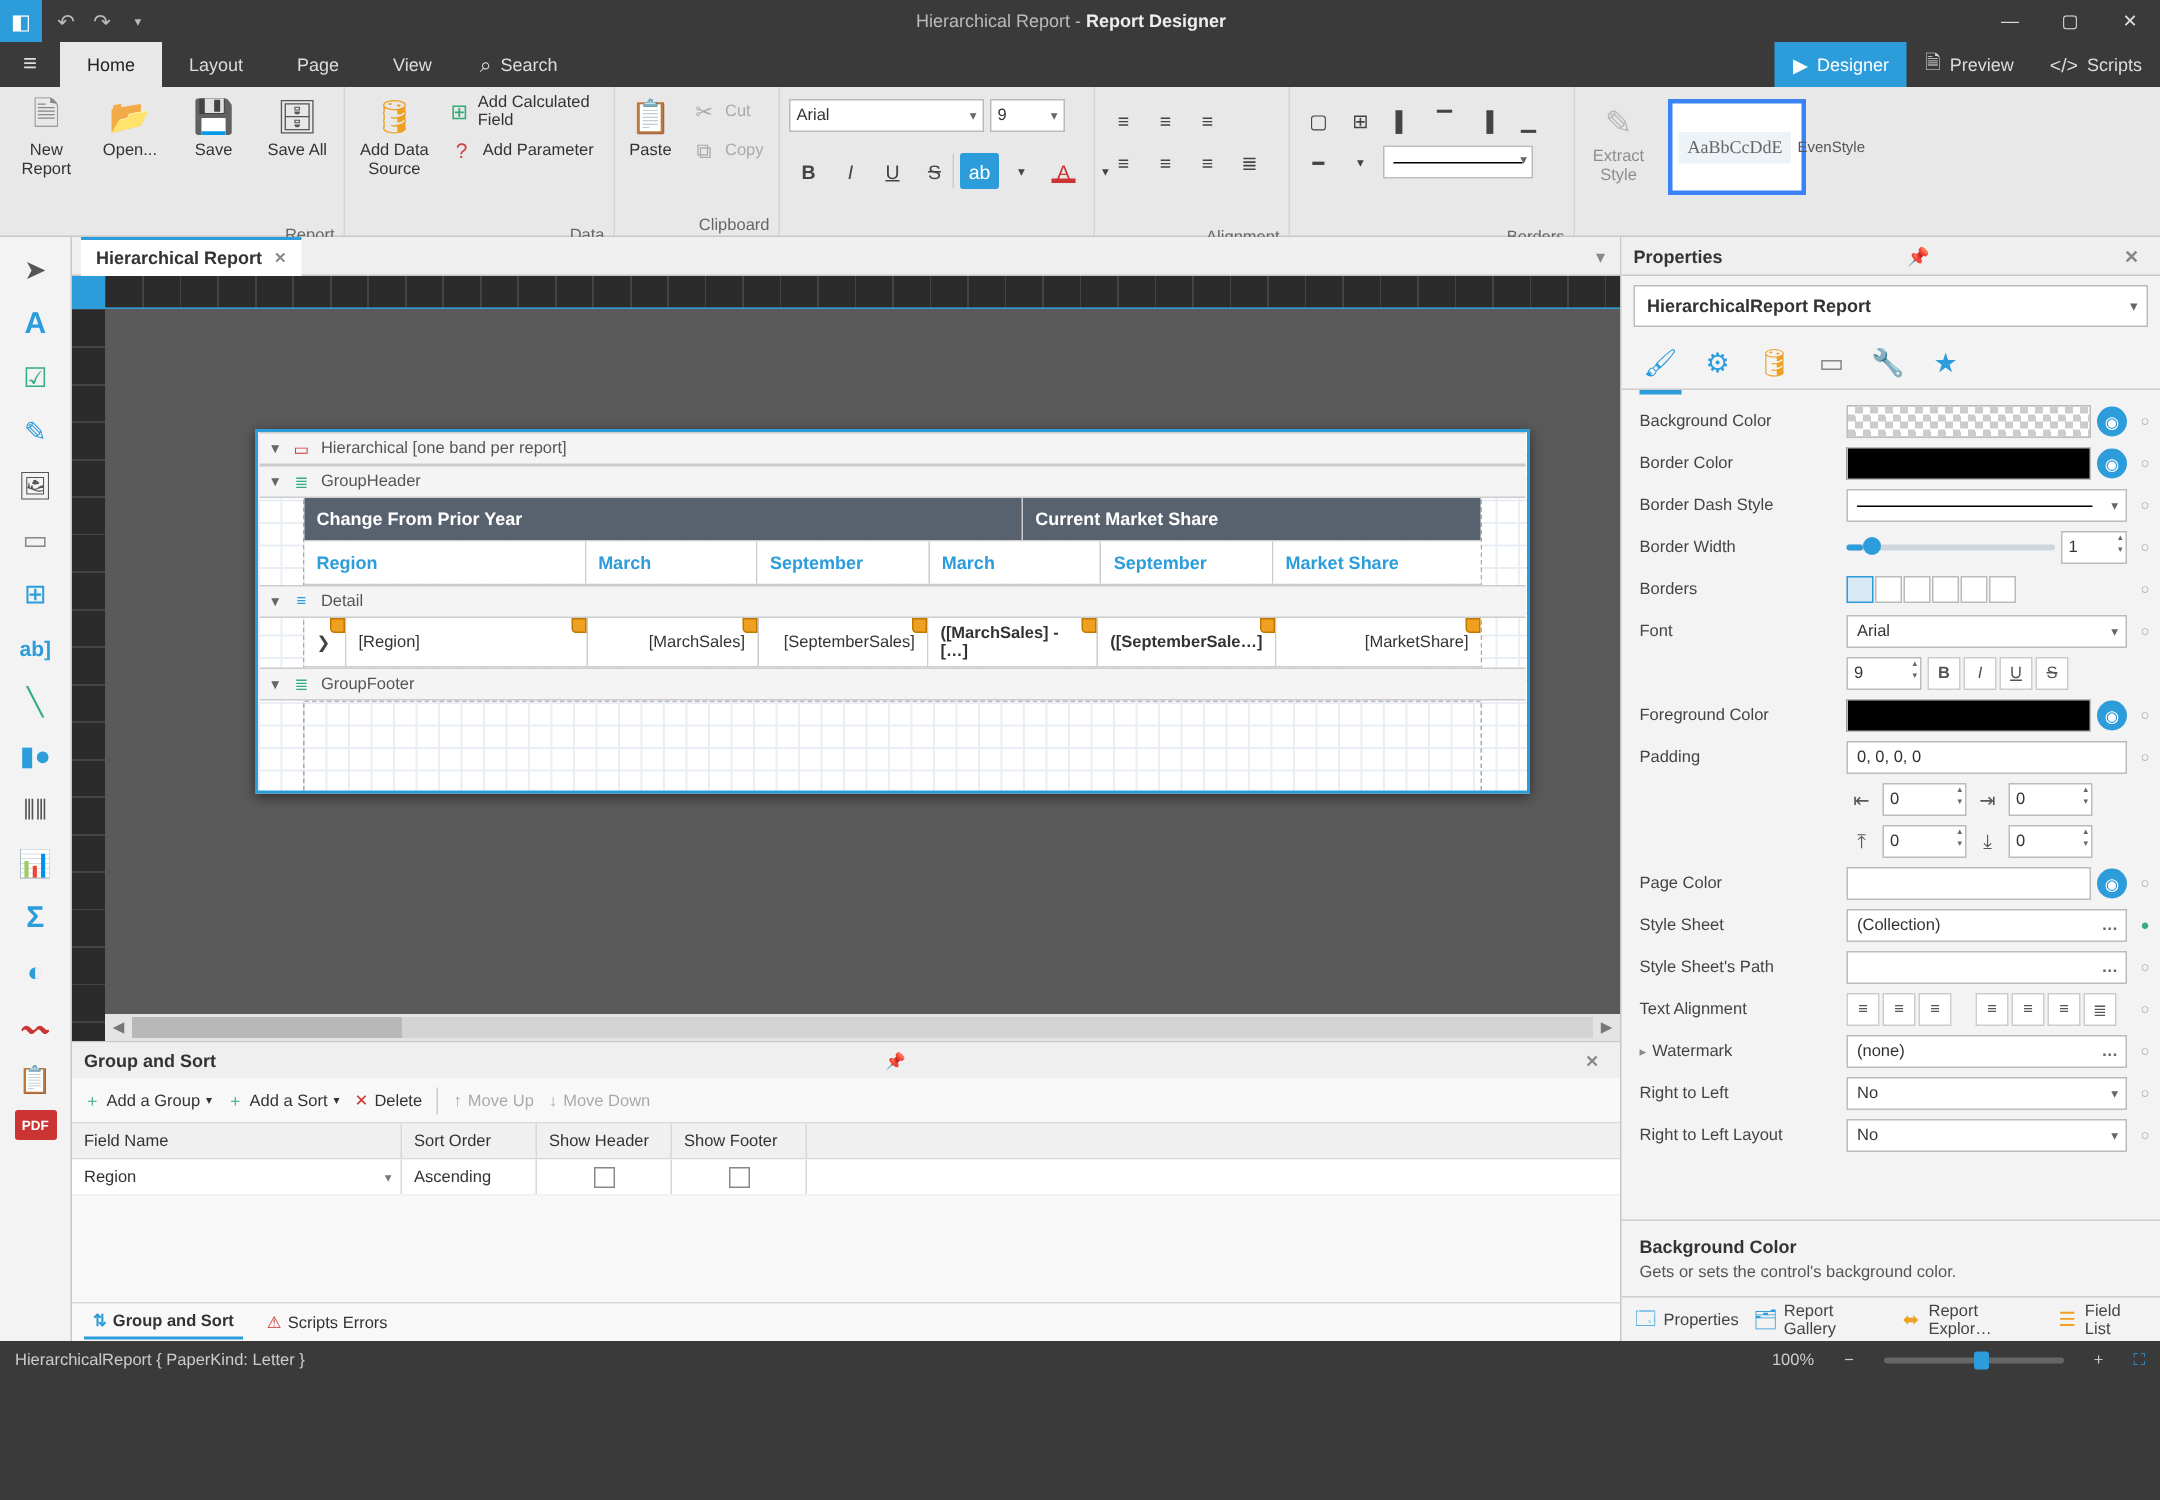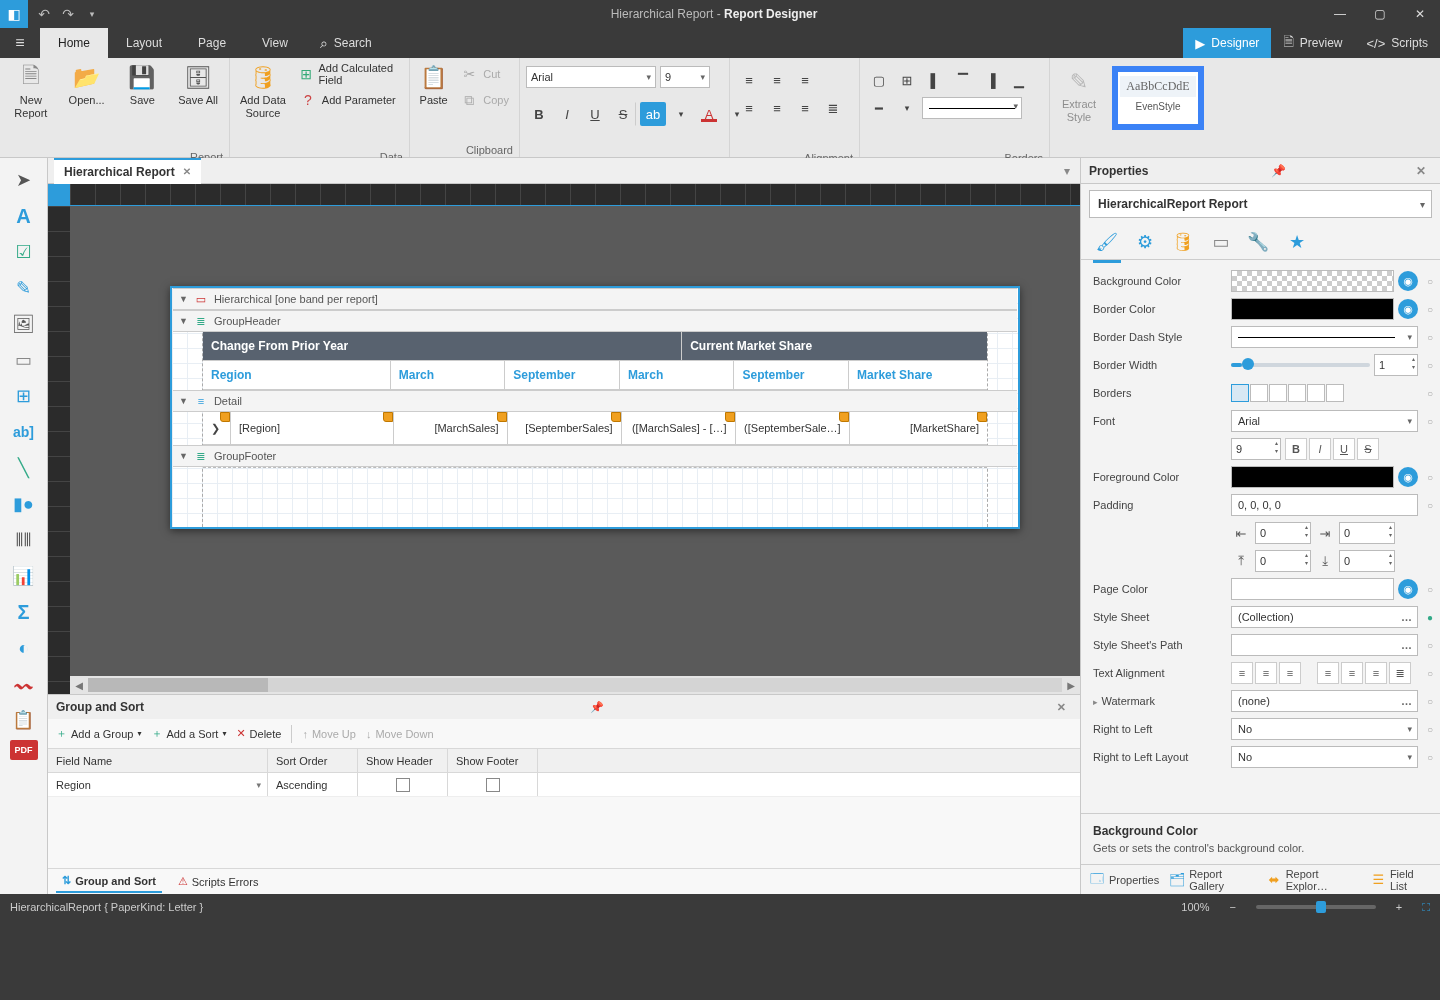--- a/index.html
+++ b/index.html
@@ -50,21 +50,21 @@
 
 .aligngrid { display: flex; flex-direction: column; gap: 4px; }
 .alignrow { display: flex; gap: 2px; }
 
 .bordergrid { display: flex; flex-direction: column; gap: 4px; }
 .borderrow { display: flex; gap: 2px; align-items: center; }
 .borderline { width: 100px; height: 22px; background: #fff; border: 1px solid #bbb; position: relative; }
 .borderline::before { content: ""; position: absolute; left: 6px; right: 6px; top: 50%; border-top: 1px solid #000; }
 .borderline::after { content: "▾"; position: absolute; right: 3px; top: 3px; font-size: 9px; color: #666; }
 
-.stylesbox { width: 92px; height: 64px; background: #fff; border: 6px solid #3b82f6; display: flex; flex-direction: column; align-items: center; padding: 4px; gap: 4px; }
+.stylesbox { width: 92px; height: 64px; background: #fff; border: 3px solid #3b82f6; display: flex; align-items: center; padding: 4px; gap: 4px; }
 .styleprev { font-family: Verdana; font-size: 12px; color: #666; background: #eef3f8; padding: 3px 6px; }
 
 
 .main { position: relative; height: 736px; display: flex; }
 
 
 .toolbox { width: 48px; background: #f3f3f3; border-right: 1px solid #c8c8c8; display: flex; flex-direction: column; align-items: center; padding-top: 6px; gap: 4px; }
 .tbx { width: 36px; height: 32px; display: flex; align-items: center; justify-content: center; font-size: 18px; color: #555; cursor: pointer; }
 
 
@@ -86,21 +86,21 @@
 .bandhdr .tri { font-size: 9px; color: #666; }
 .bandhdr .bico2 { width: 14px; height: 14px; display: inline-flex; align-items: center; justify-content: center; }
 .titlecell { height: 80px; display: flex; align-items: center; justify-content: center; font-size: 30px; font-weight: 700; color: #2a2a2a; border-top: 1px dashed #bbb; border-bottom: 1px solid #ccc; }
 .tblrow { display: flex; border-bottom: 1px solid #ccc; }
 .cell { border-right: 1px solid #ccc; padding: 6px 8px; font-size: 12px; display: flex; align-items: center; position: relative; }
 .hdr1 { background: #58626f; color: #fff; font-weight: 600; height: 28px; }
 .hdr2 { color: #2d9cdb; font-weight: 600; height: 28px; background: #fff; }
 .detailrow .cell { height: 32px; font-size: 11px; background: #fff; }
 .detailrow .cell:first-child { justify-content: flex-start; }
 .tag { position: absolute; top: 0; right: 0; width: 10px; height: 10px; background: #f0a020; border: 1px solid #c07800; border-radius: 0 0 0 3px; }
-.exptxt { font-weight: 400; }
+.exptxt { font-weight: 700; }
 .arrowbtn { width: 26px; display: flex; align-items: center; justify-content: center; color: #444; font-size: 13px; }
 
 .hscroll { position: absolute; left: 22px; right: 0; bottom: 0; height: 18px; background: #e4e4e4; display: flex; align-items: center; }
 .hscroll .arr { width: 18px; text-align: center; color: #777; font-size: 10px; }
 .hscroll .track { flex: 1; height: 14px; background: #d4d4d4; position: relative; }
 .hscroll .thumb { position: absolute; left: 0; width: 180px; top: 0; bottom: 0; background: #b8b8b8; }
 
 
 .props { width: 360px; background: #f3f3f3; border-left: 1px solid #c8c8c8; display: flex; flex-direction: column; }
 .props-hdr { height: 26px; background: #efefef; border-bottom: 1px solid #c8c8c8; display: flex; align-items: center; padding: 0 8px; font-weight: 600; font-size: 12px; }

